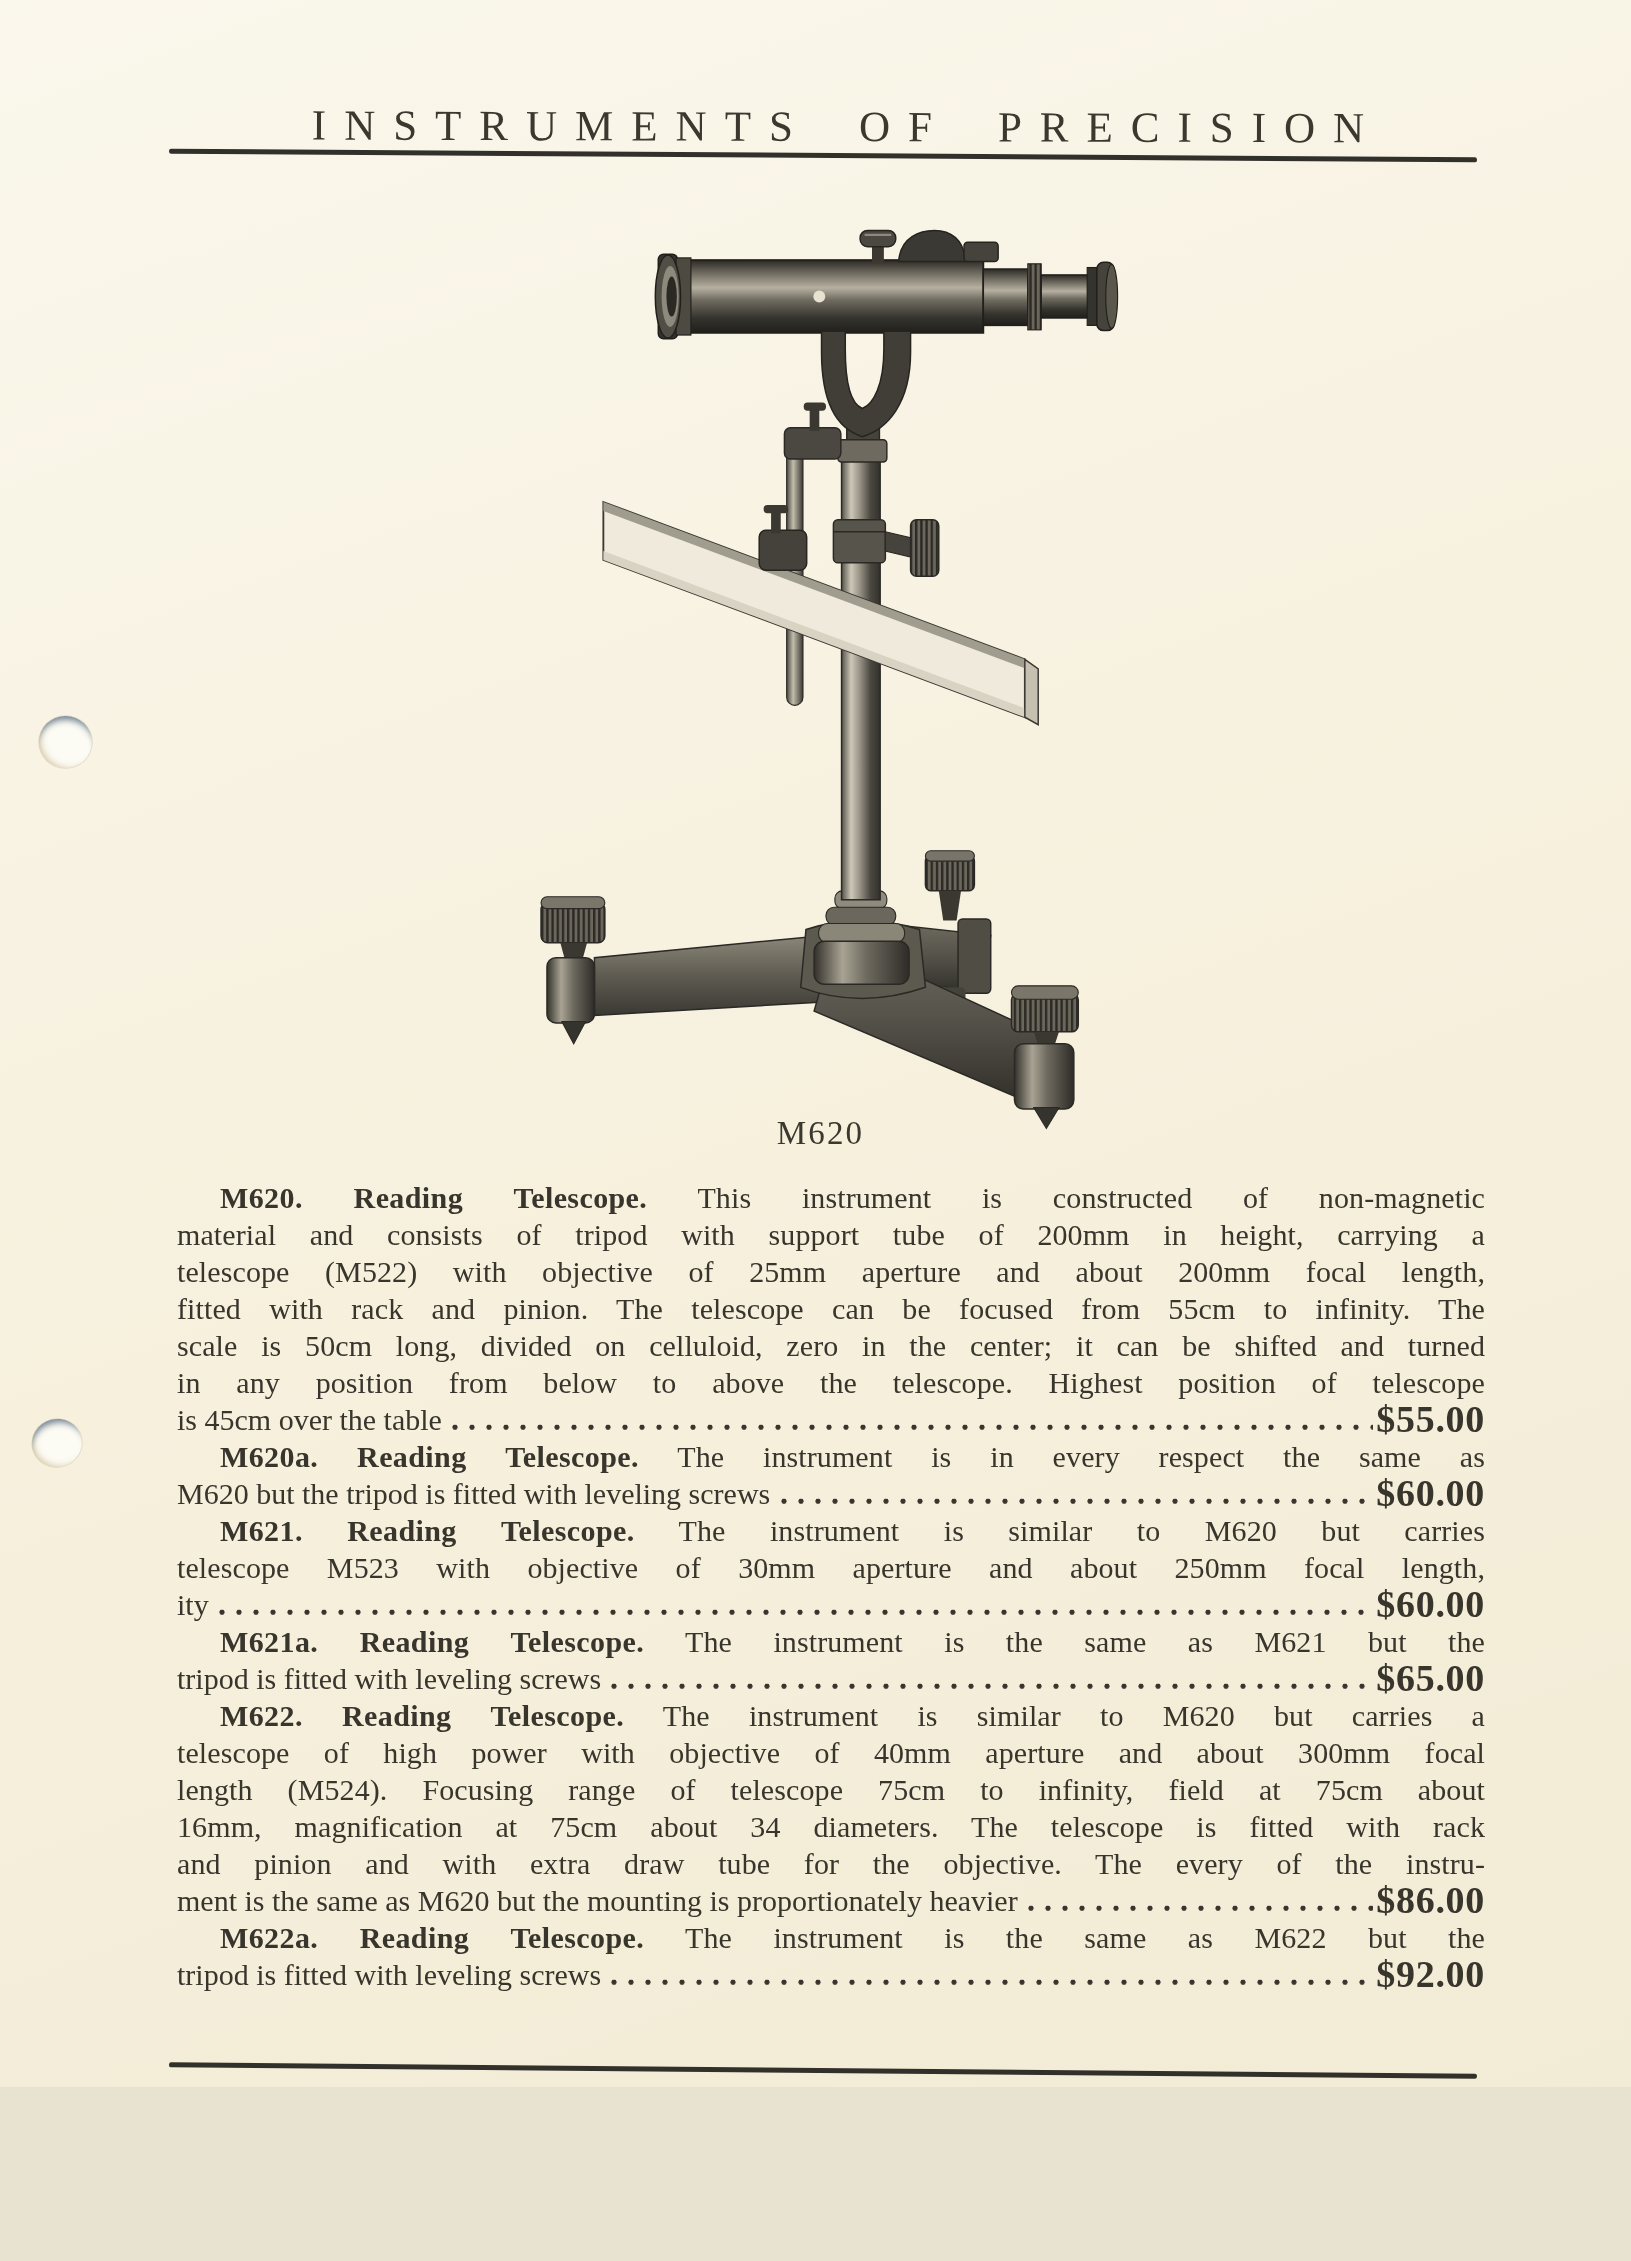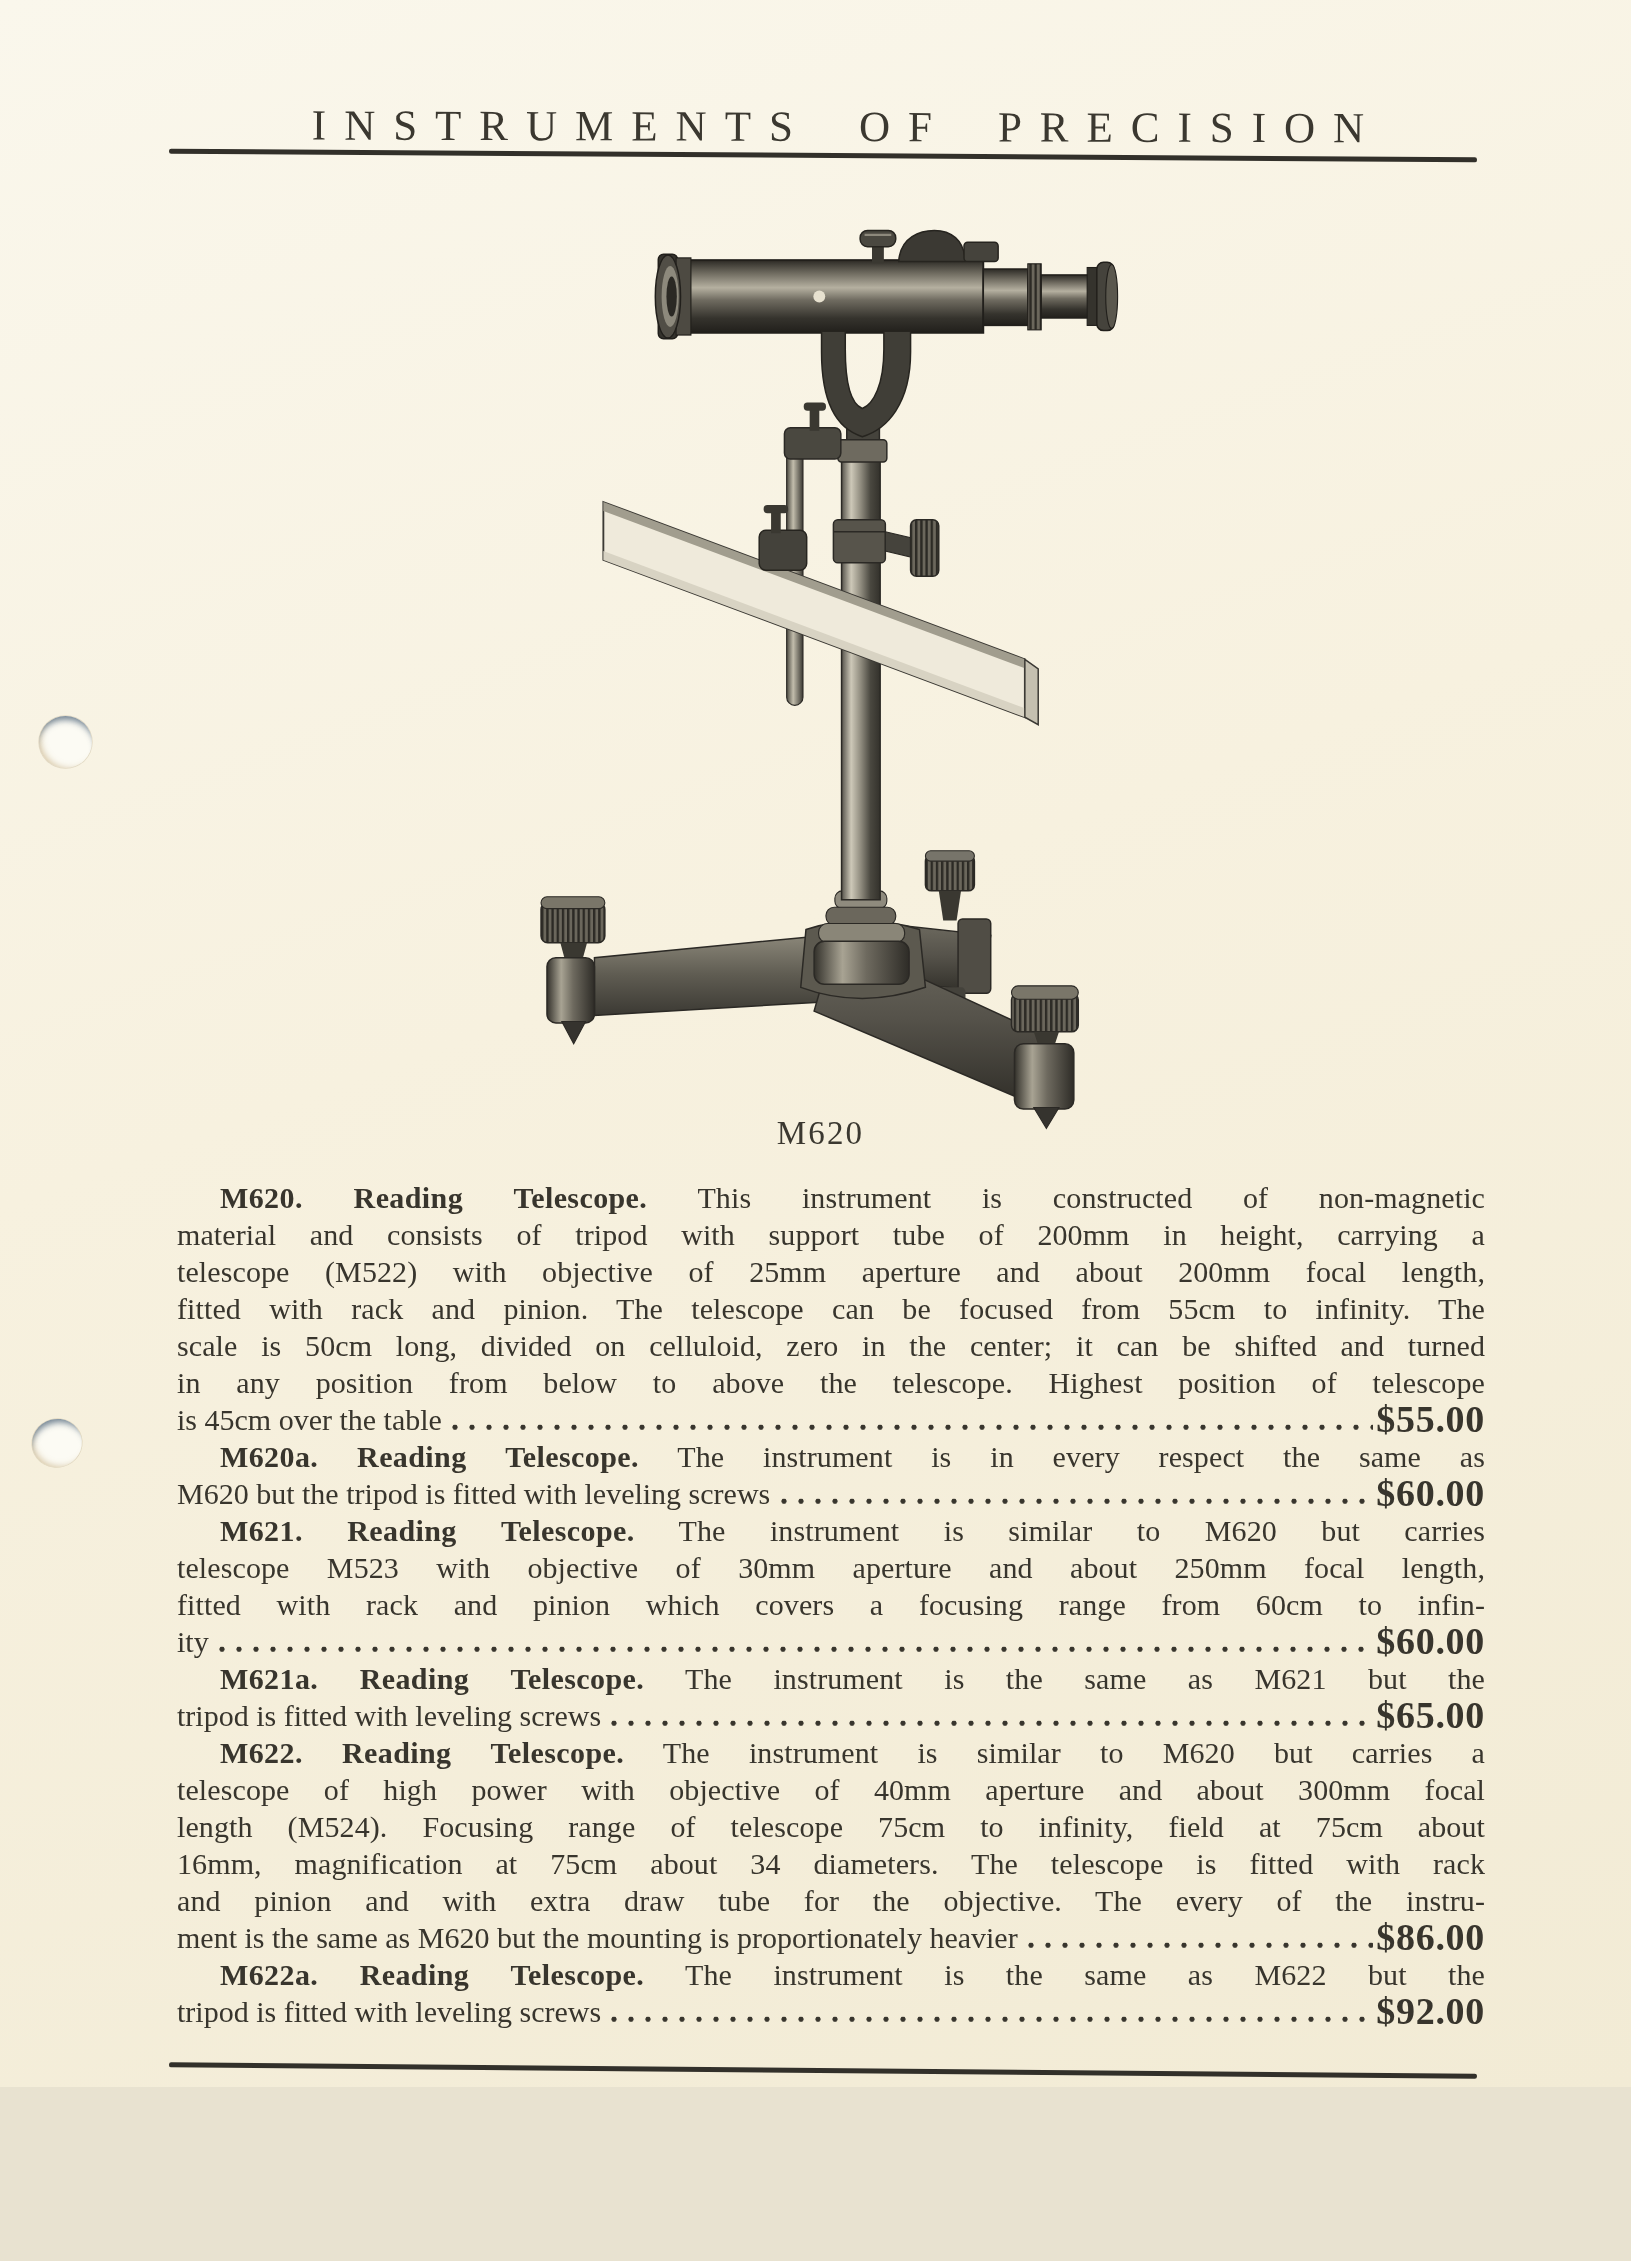--- a/index.html
+++ b/index.html
@@ -267,21 +267,20 @@
       </div>
     </div>
 
     <div class="listing">
       <div class="ln first">
         <span class="b">M621.</span>
         <span class="b">Reading Telescope.</span>
         <span>The instrument is similar to M620 but carries</span>
       </div>
       <div class="ln">telescope M523 with objective of 30mm aperture and about 250mm focal length,</div>
-      <div class="ln">fitted with rack and pinion which covers a focusing range from 60cm to infin-</div>
       <div class="tail-row">
         <span>ity</span>
         <span class="leader"></span>
         <span class="price">$60.00</span>
       </div>
     </div>
 
     <div class="listing">
       <div class="ln first">
         <span class="b">M621a.</span>

